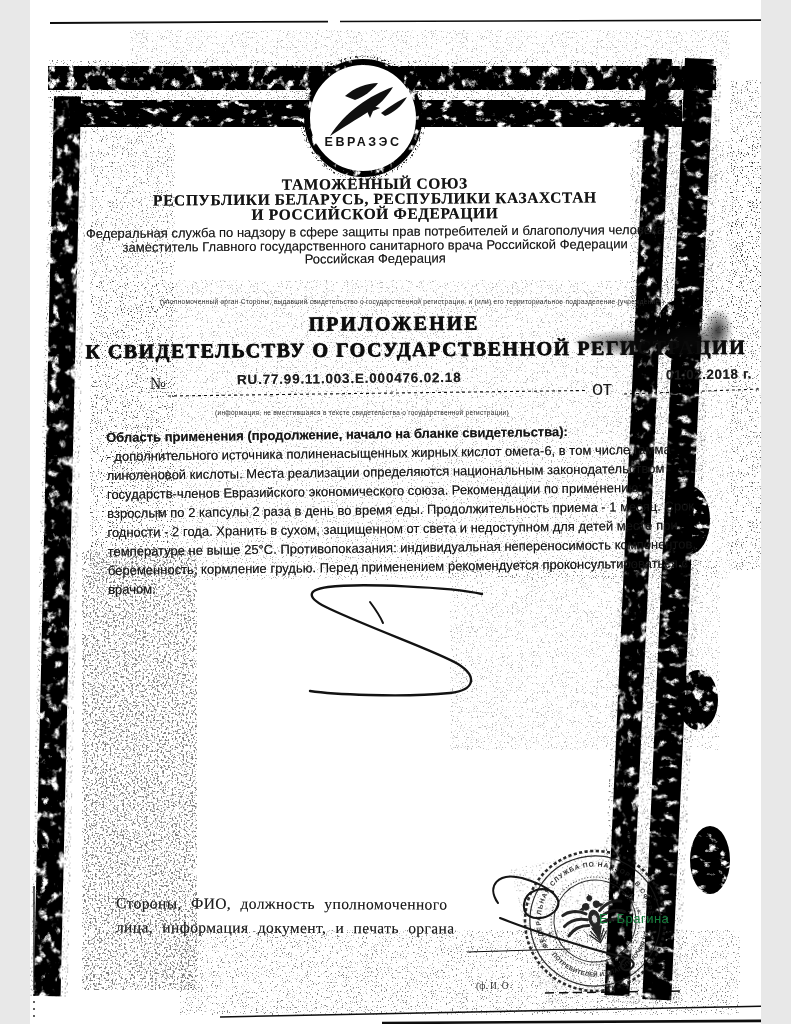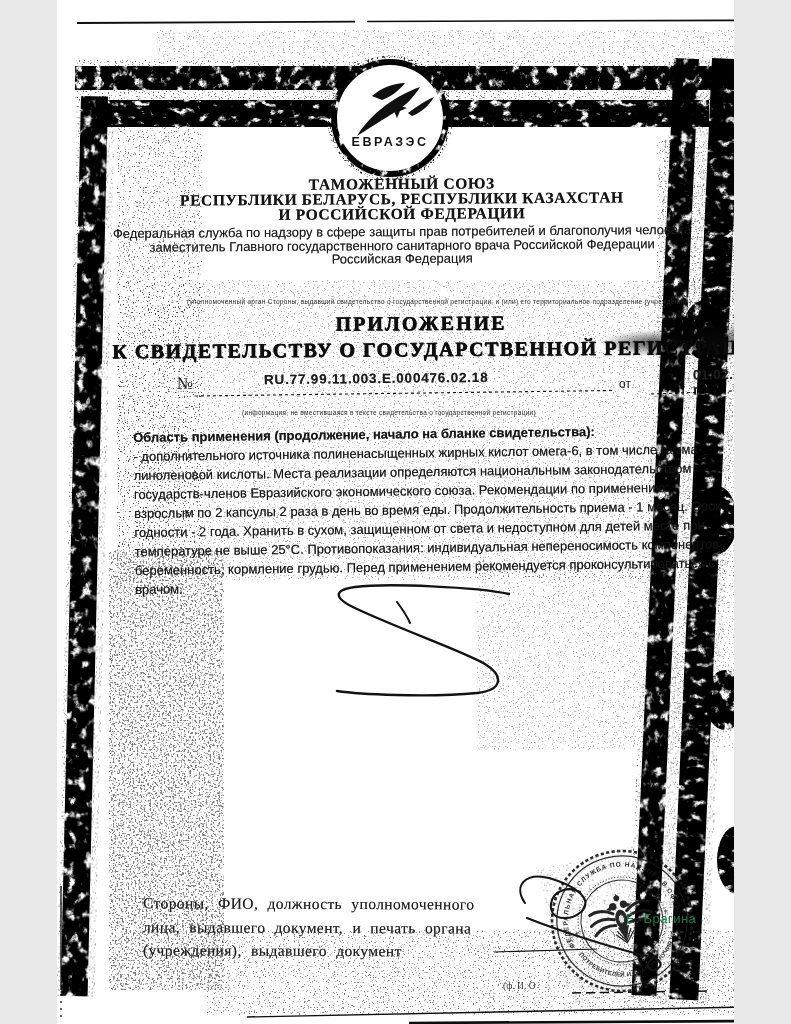--- a/index.html
+++ b/index.html
@@ -1,17 +1,17 @@
 <!DOCTYPE html>
 <html><head>
 <meta charset="utf-8">
 <style>
   html,body{margin:0;padding:0;background:#e8e8e8;}
   #page{
-    position:relative;width:677px;height:1024px;background:#ffffff;
+    position:relative;width:731px;height:1024px;background:#ffffff;
     overflow:hidden;font-family:"Liberation Sans",sans-serif;color:#1d1d1d;
     margin:0 auto;
   }
   #art{position:absolute;left:0;top:0;width:791px;height:1024px;z-index:1;}
   .txt{position:absolute;z-index:2;}
   .serif{font-family:"Liberation Serif","DejaVu Serif",serif;}
   .sans{font-family:"Liberation Sans","DejaVu Sans",sans-serif;}
 
   .header-block{left:55px;top:176px;width:580px;text-align:center;transform:rotate(-0.4deg);}
   .h-serif{font-family:"Liberation Serif",serif;font-weight:bold;font-size:15.5px;line-height:15px;
@@ -32,21 +32,21 @@
       radial-gradient(ellipse 55% 45% at 40% 50%, rgba(10,10,10,0.75), rgba(10,10,10,0) 70%),
       radial-gradient(ellipse 35% 55% at 80% 45%, rgba(10,10,10,0.8), rgba(10,10,10,0) 75%);
       filter:blur(1.5px);}
   .smudge1{left:540px;top:322px;width:150px;height:42px;}
   .smudge2{left:668px;top:300px;width:40px;height:60px;background:
       radial-gradient(ellipse 50% 50% at 50% 50%, rgba(10,10,10,0.85), rgba(10,10,10,0) 72%);}
 
   .no-label{left:120px;top:374px;font-family:"Liberation Serif",serif;font-size:17px;color:#161616;}
   .num-value{left:207px;top:371px;font-size:13.5px;font-weight:bold;letter-spacing:0.8px;
              transform:rotate(-0.6deg);text-shadow:0 0 0.4px rgba(0,0,0,.6);}
-  .ot-label{left:562px;top:377px;font-size:12px;}
+  .ot-label{left:562px;top:377px;font-size:20px;}
   .date-value{left:636px;top:367px;font-size:13.5px;font-weight:bold;letter-spacing:0.5px;
               transform:rotate(-0.8deg);text-shadow:0 0 0.4px rgba(0,0,0,.6);}
 
   .body-block{left:76px;top:428px;width:610px;transform:rotate(-0.75deg);transform-origin:left top;
               font-size:13px;line-height:19px;color:#161616;text-shadow:0 0 0.45px rgba(0,0,0,.55);}
   .body-heading{font-weight:bold;white-space:nowrap;}
   .body-line{white-space:nowrap;}
 
   .footer-note{left:86px;top:892px;width:380px;font-family:"Liberation Serif",serif;font-size:15.5px;
                line-height:23.5px;letter-spacing:0.4px;word-spacing:5px;color:#1c1c1c;
@@ -223,19 +223,18 @@
     <div class="body-line">государств-членов Евразийского экономического союза. Рекомендации по применению:</div>
     <div class="body-line">взрослым по 2 капсулы 2 раза в день во время еды. Продолжительность приема - 1 месяц. Срок</div>
     <div class="body-line">годности - 2 года. Хранить в сухом, защищенном от света и недоступном для детей месте при</div>
     <div class="body-line">температуре не выше 25°С. Противопоказания: индивидуальная непереносимость компонентов,</div>
     <div class="body-line">беременность, кормление грудью. Перед применением рекомендуется проконсультироваться с</div>
     <div class="body-line">врачом.</div>
   </div>
 
   <div class="txt footer-note">
     <div>Стороны, ФИО, должность уполномоченного</div>
-    <div>лица, выдавшего документ, и печать органа</div>
-    <div>(учреждения), выдавшего документ</div>
+    <div>лица, информация документ, и печать органа</div>
   </div>
   <div class="txt fio-caption">(ф. И. О</div>
   <div class="txt signer">Е. Брагина</div>
 
 </div>
 
 </body></html>

